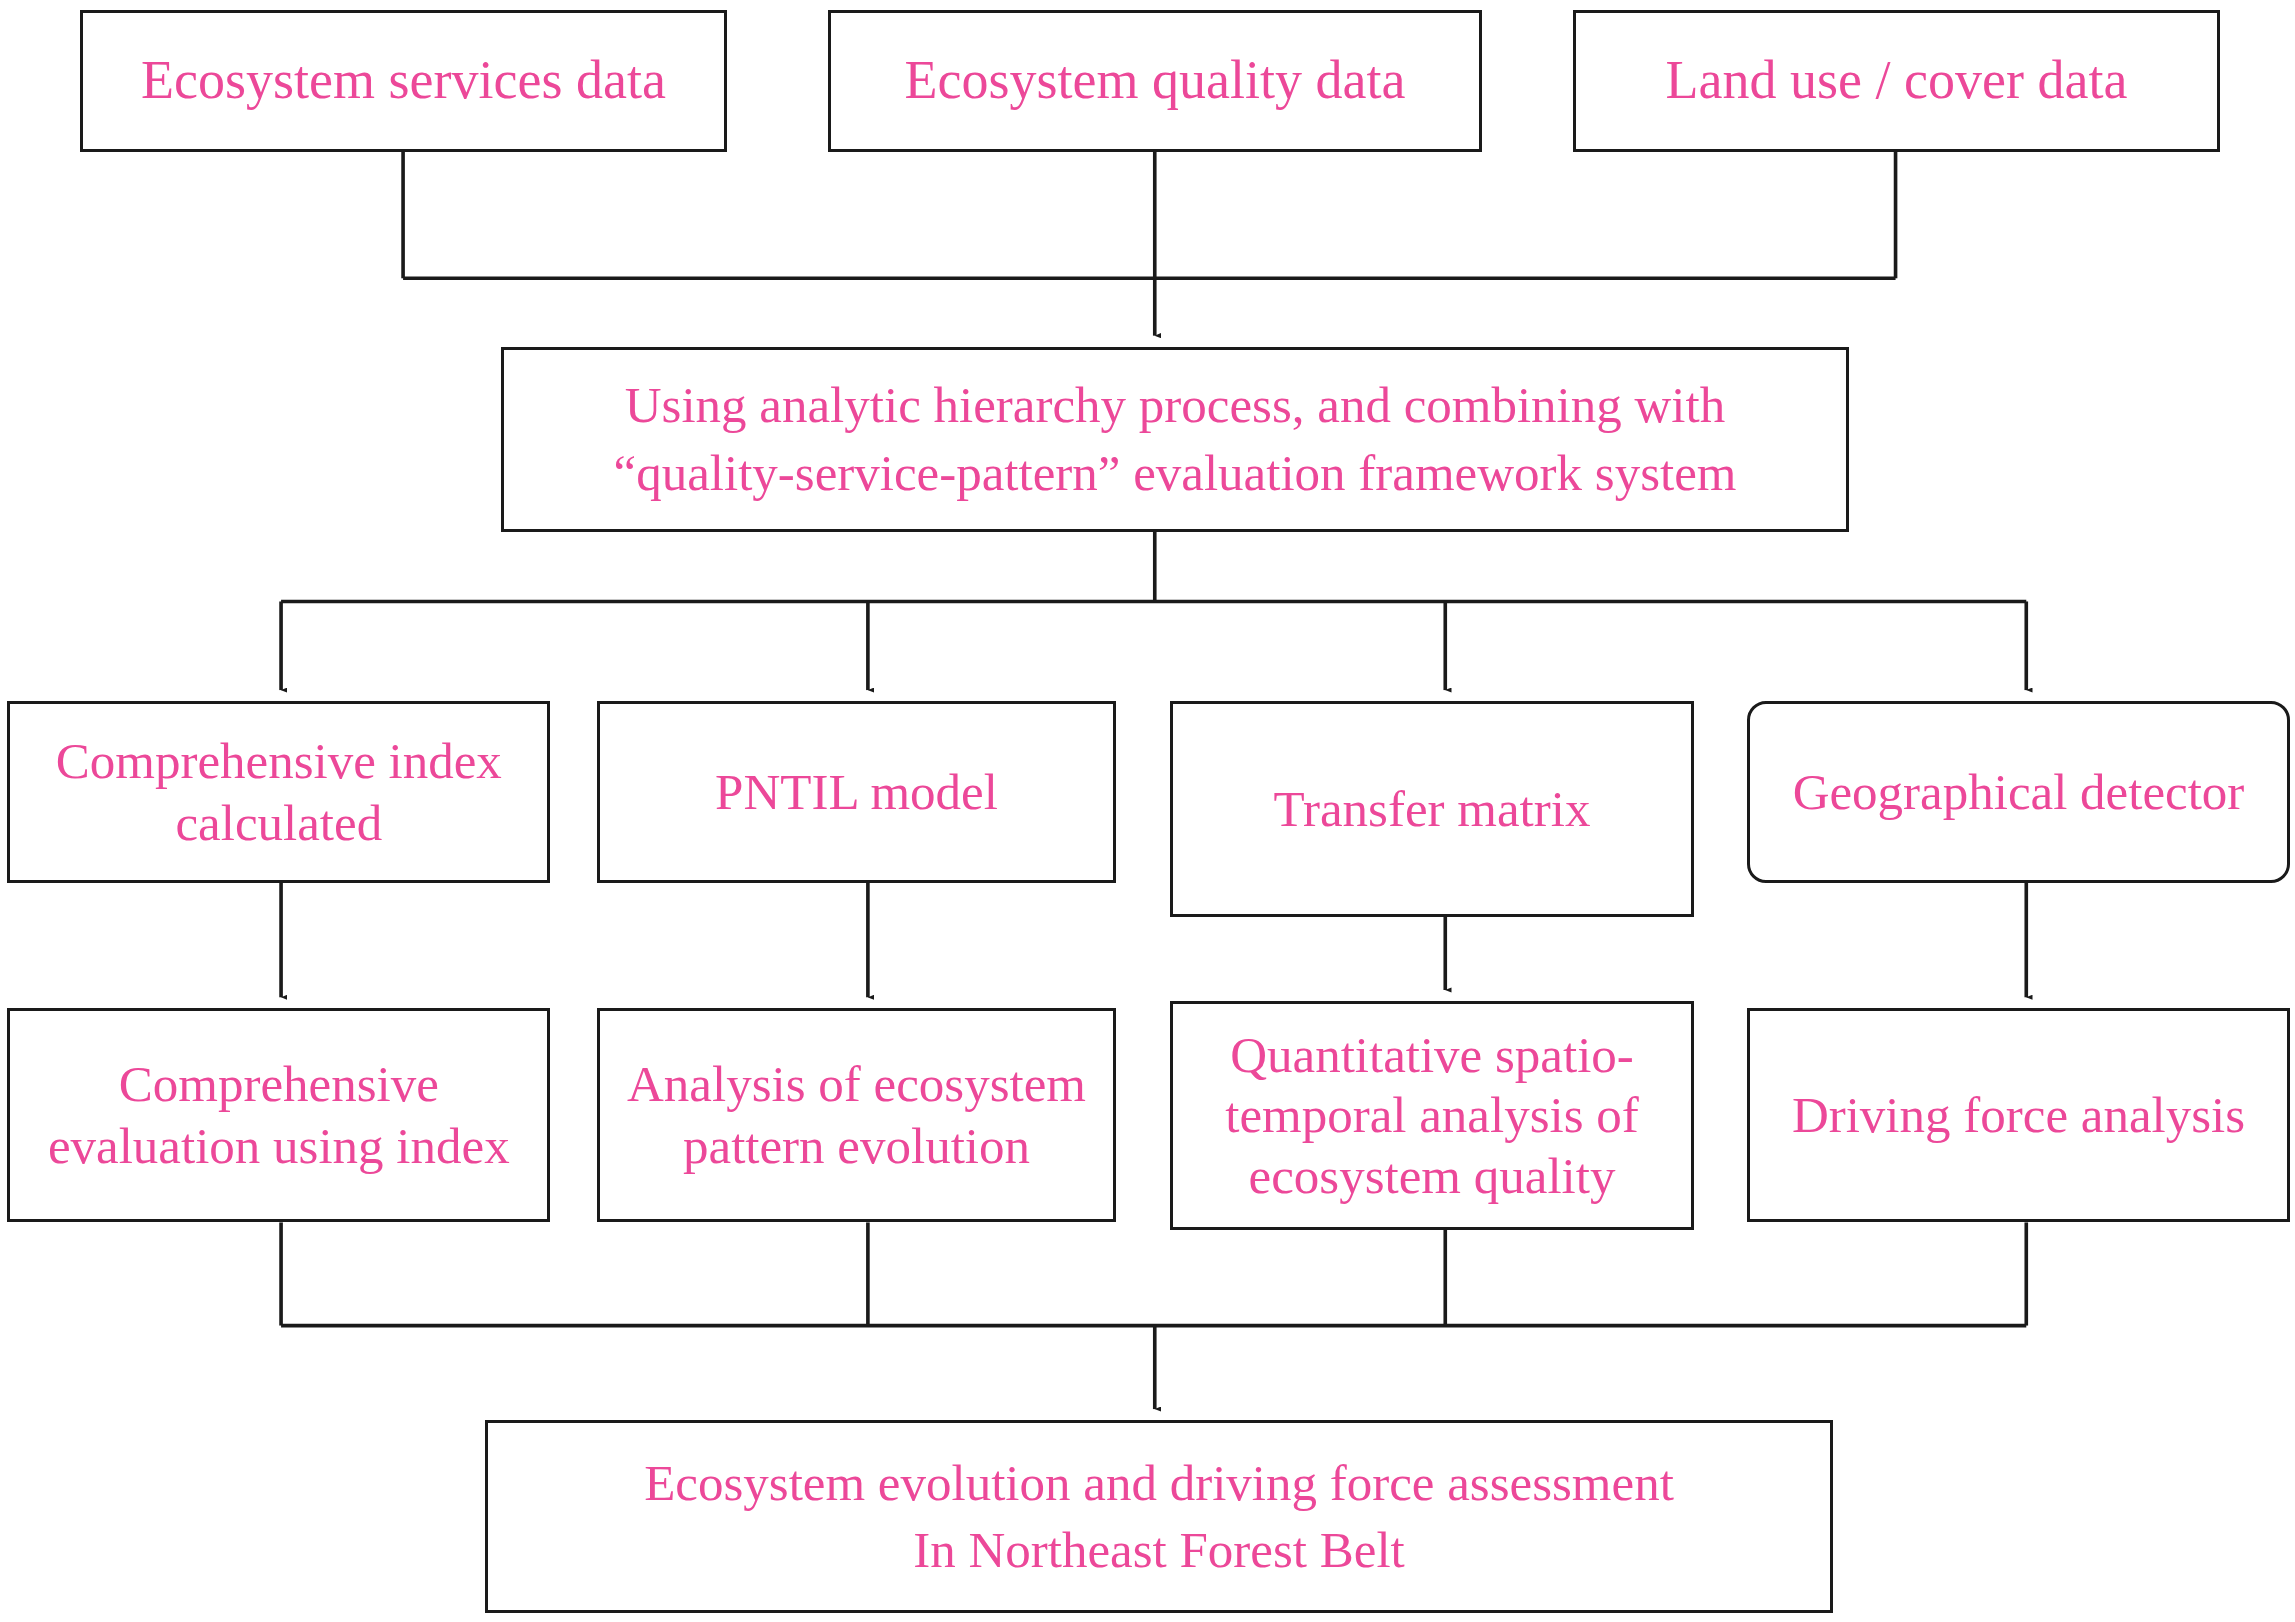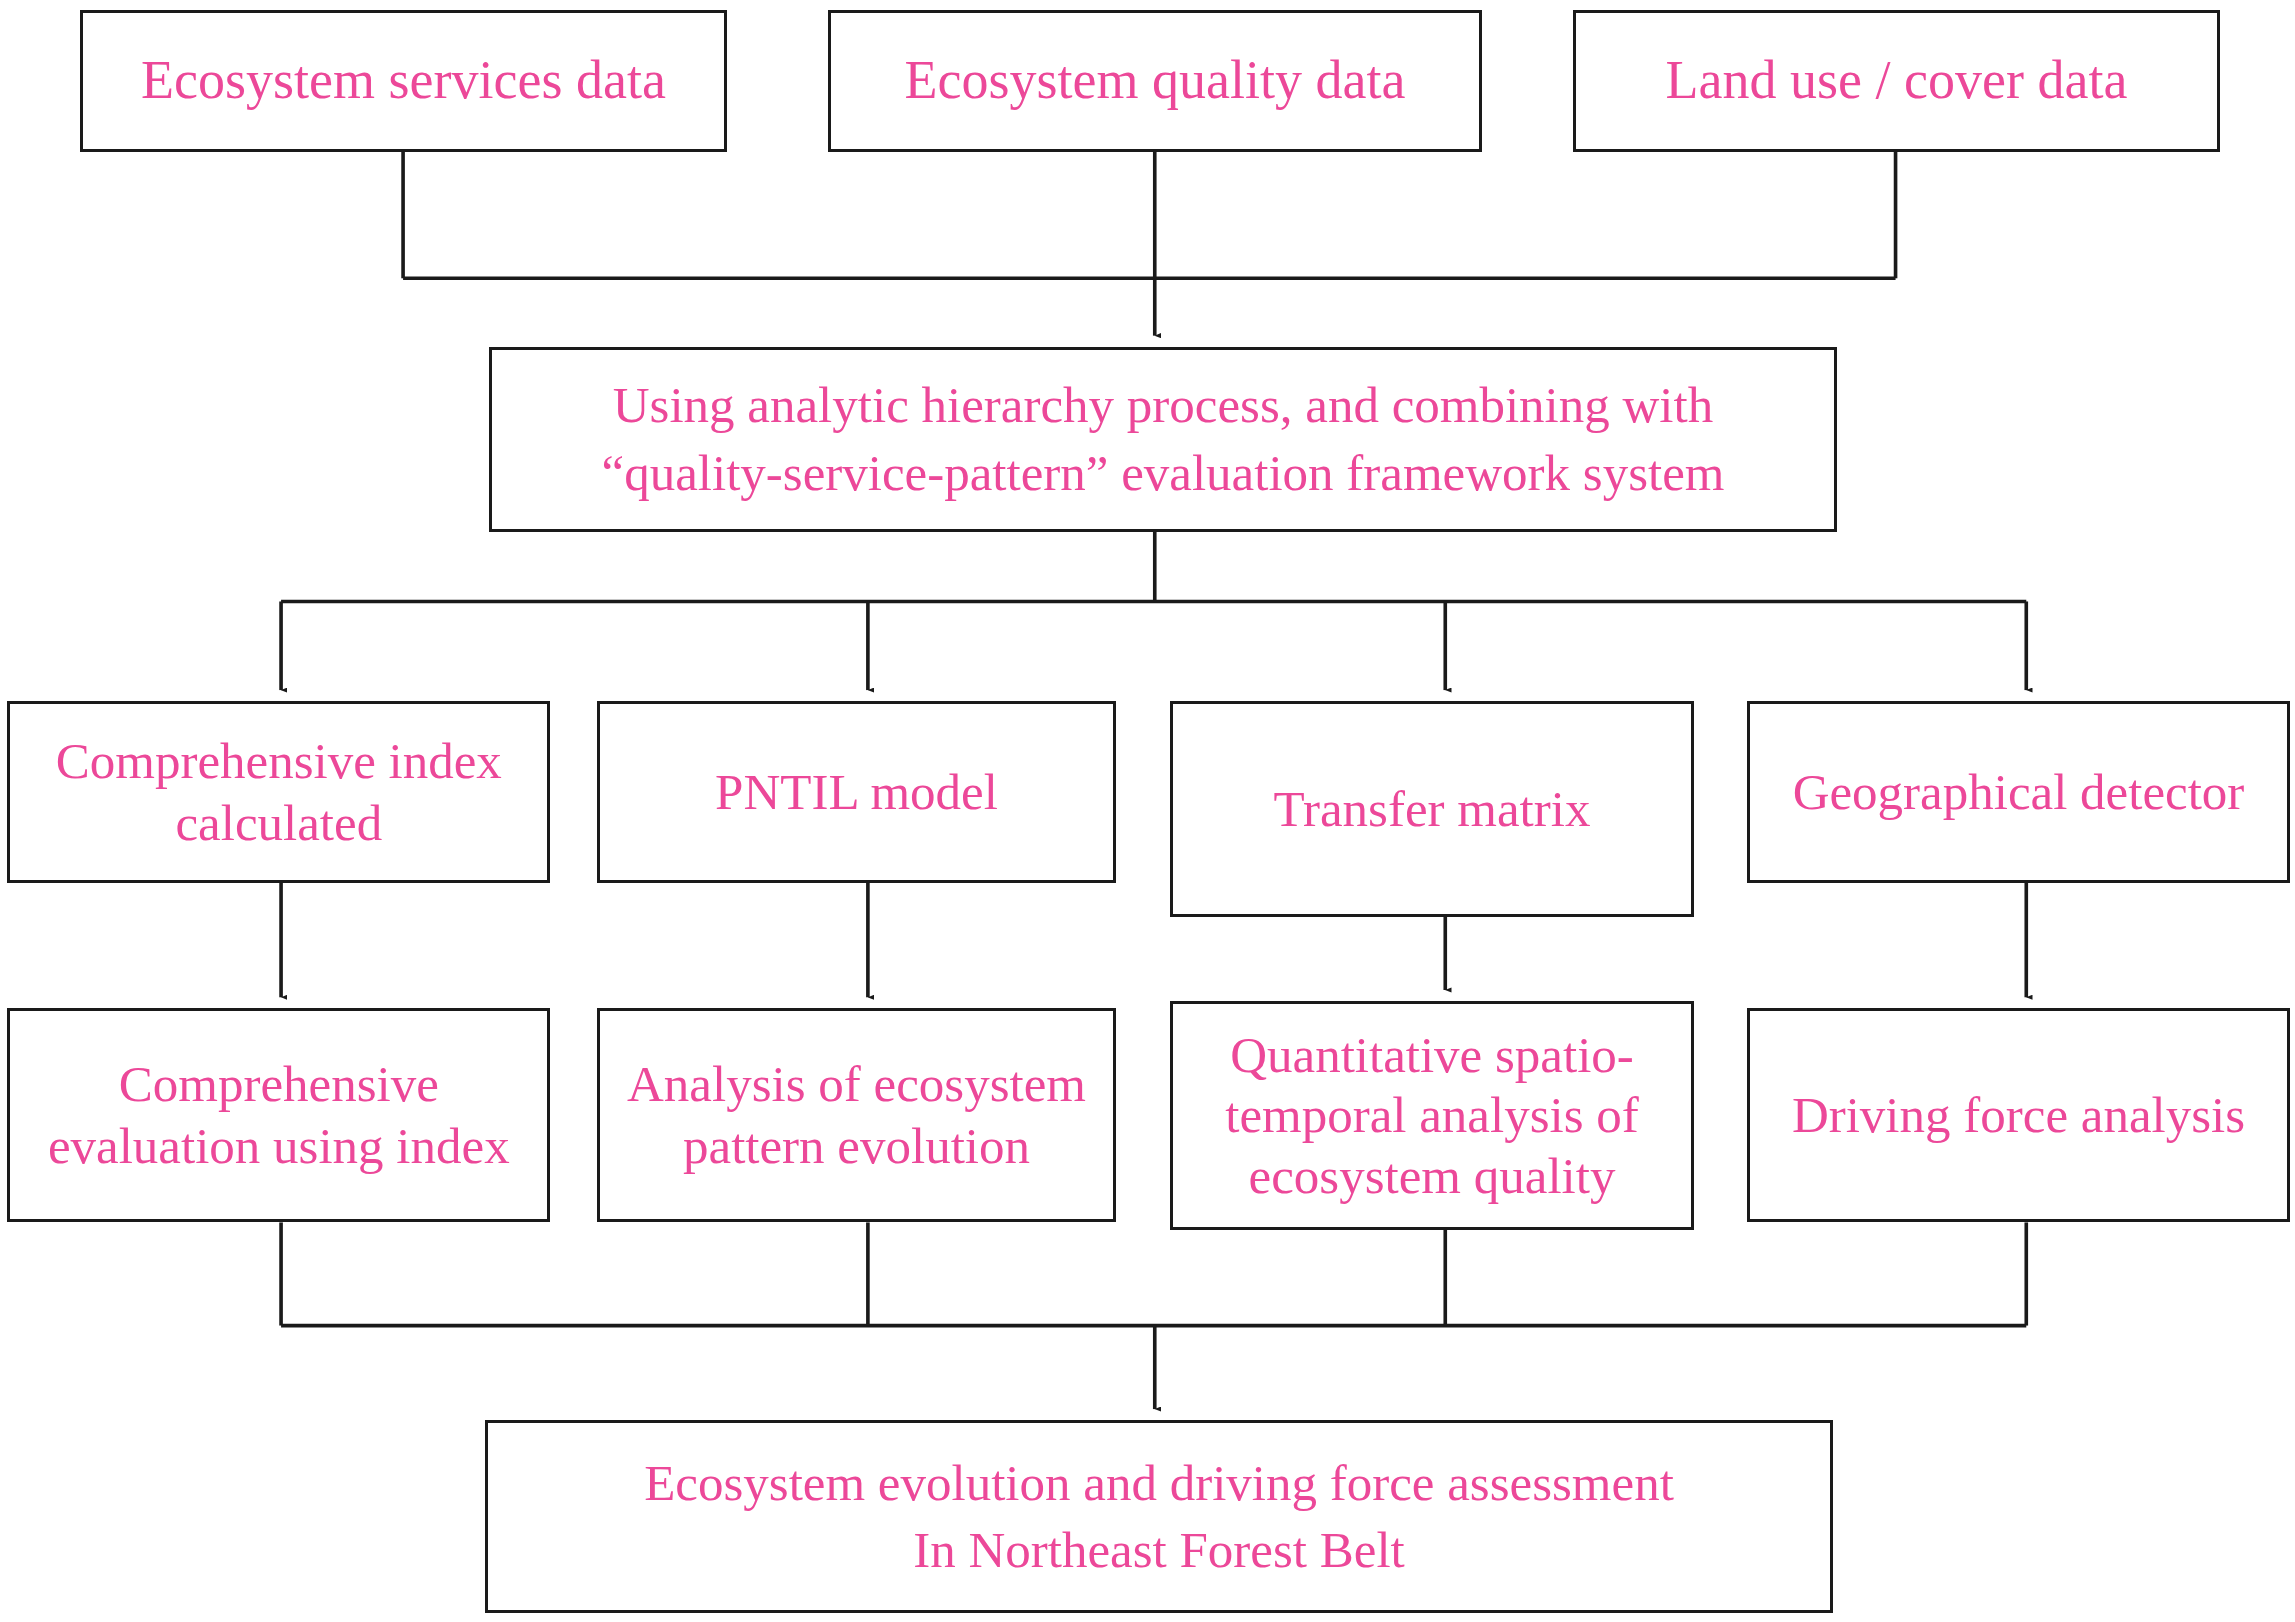--- a/index.html
+++ b/index.html
@@ -41,29 +41,29 @@
     display: block;
     white-space: pre-line;
   }
   
   #node-ecosystem-services { left: 80px;  top: 10.2px;  width: 647px;  height: 142px; font-size: 54px; }
   #node-ecosystem-quality  { left: 828px; top: 10.2px;  width: 654px;  height: 142px; font-size: 54px; }
   #node-land-use-cover     { left: 1573px; top: 10.2px;  width: 647px;  height: 142px; font-size: 54px; }
 
   
   #node-framework {
-    left: 489px; top: 347px; width: 1348px; height: 185px;
+    left: 501px; top: 347px; width: 1348px; height: 185px;
     font-size: 51px; line-height: 1.32;
   }
 
   
   #node-comprehensive-index { left: 7.3px;   top: 701px; width: 543px; height: 182px; font-size: 51px; }
   #node-pntil-model         { left: 597px;  top: 701px; width: 519px; height: 182px; font-size: 51px; }
   #node-transfer-matrix     { left: 1170px; top: 701px; width: 524px; height: 216px; font-size: 51px; }
-  #node-geographical-detector { left: 1747px; top: 701px; width: 543px; height: 182px; font-size: 51px; }
+  #node-geographical-detector { left: 1747px; top: 701px; width: 543px; height: 182px; font-size: 51px; border-radius: 19px; }
 
   
   #node-comprehensive-eval  { left: 7.3px;   top: 1008px; width: 543px; height: 214px; font-size: 51px; }
   #node-pattern-evolution   { left: 597px;  top: 1008px; width: 519px; height: 214px; font-size: 51px; }
   #node-spatio-temporal     { left: 1170px; top: 1001px; width: 524px; height: 229px; font-size: 51px; line-height: 1.18; }
   #node-driving-force       { left: 1747px; top: 1008px; width: 543px; height: 214px; font-size: 51px; }
 
   
   #node-final-assessment {
     left: 485px; top: 1420px; width: 1348px; height: 193px;

